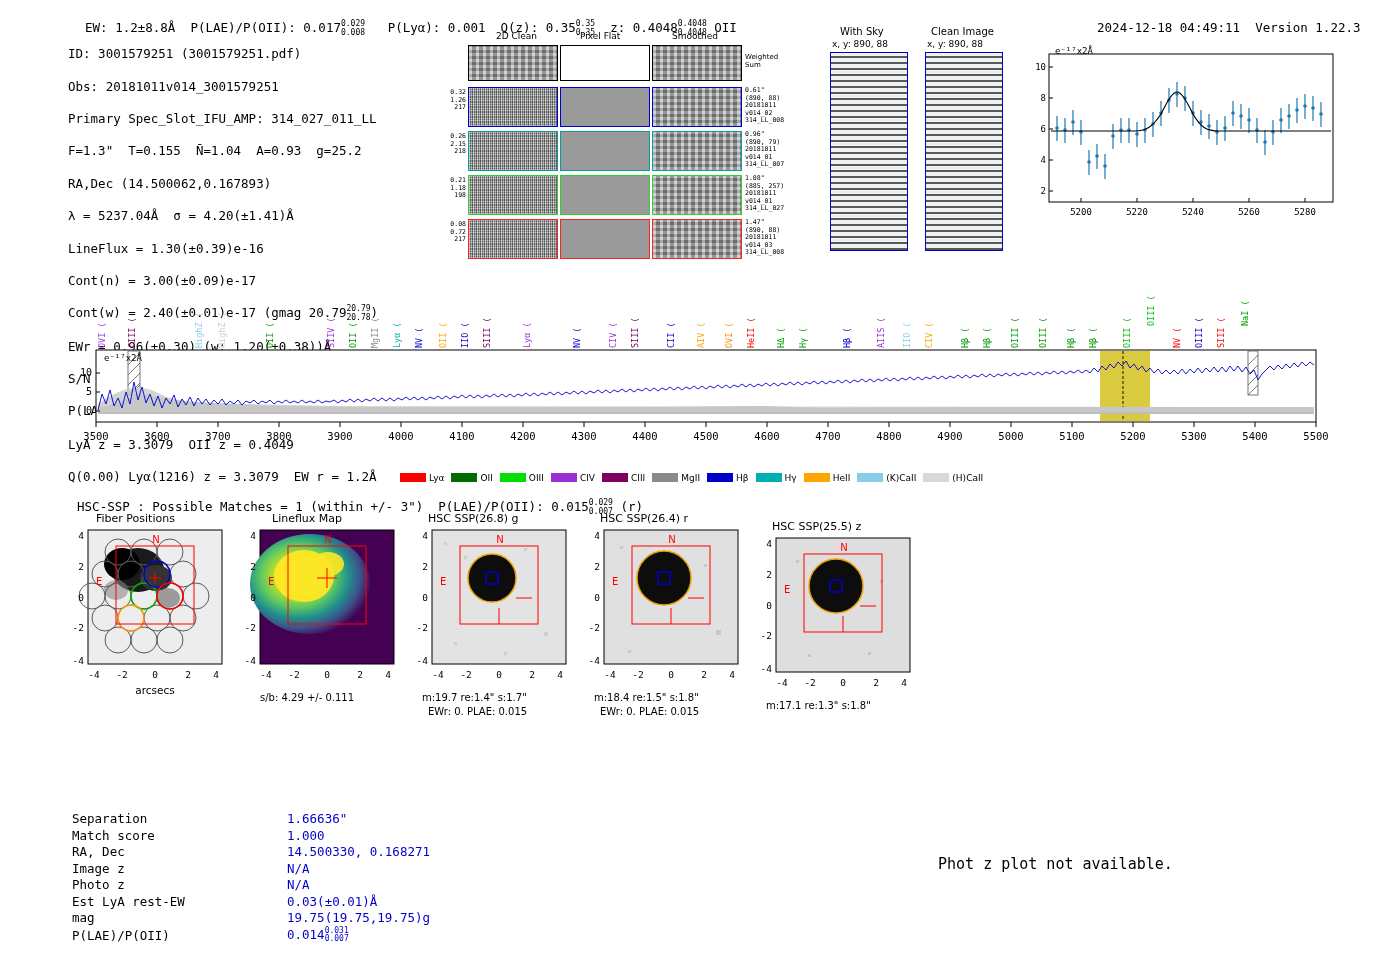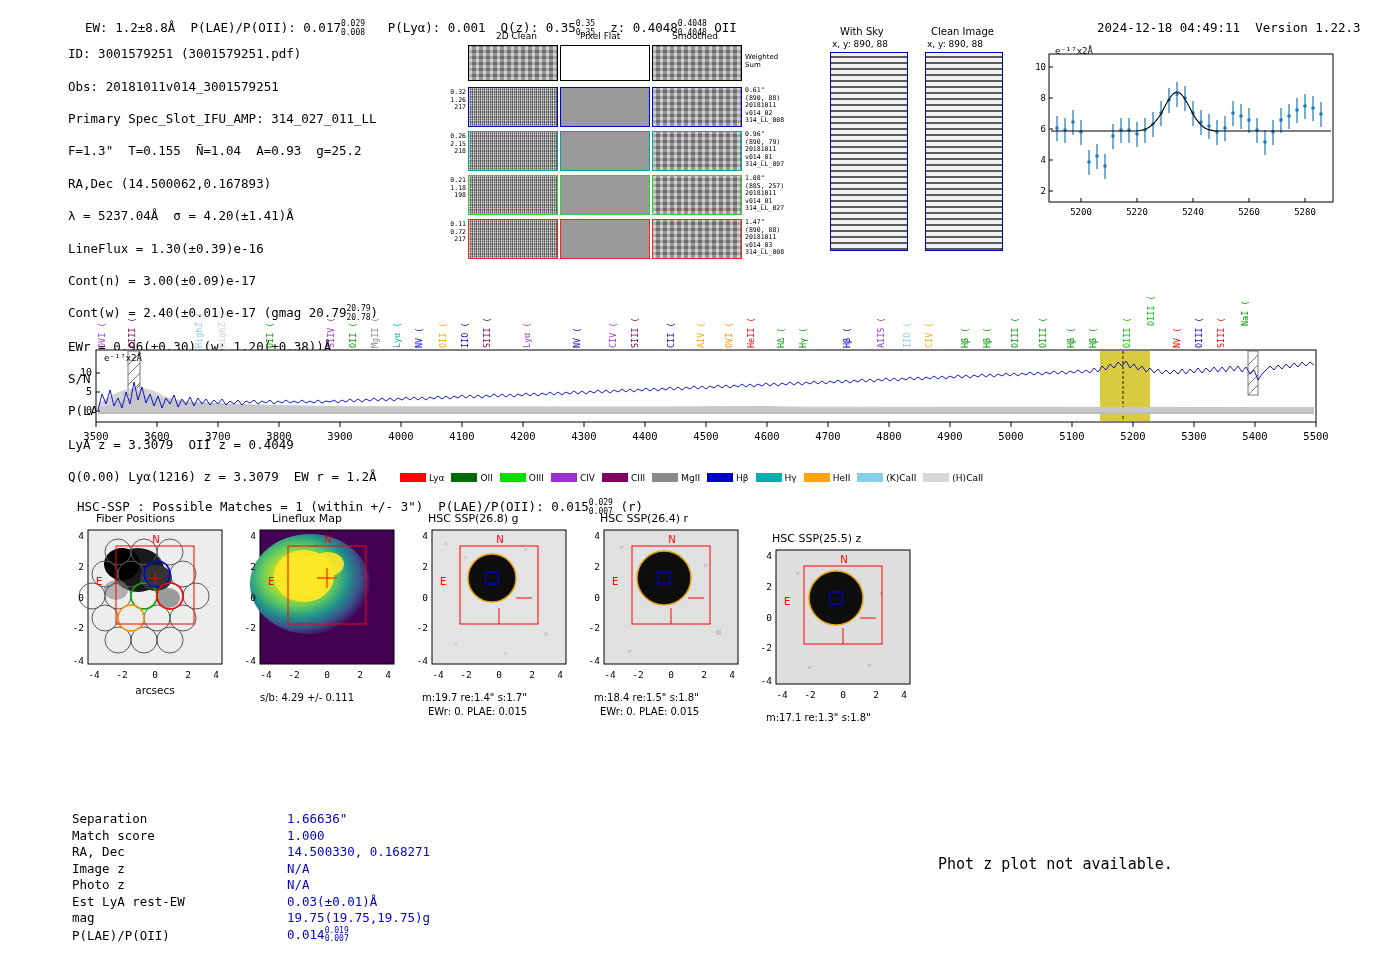--- a/index.html
+++ b/index.html
@@ -121,21 +121,21 @@
     <div>(885, 257)</div>
     <div>20181011</div>
     <div>v014_01</div>
     <div>314_LL_027</div>
   </div>
 
   <div class="abs specnoise" style="left:8px;top:186px;width:90px;height:40px;border:1.6px solid #ff2020;box-sizing:border-box;"></div>
   <div class="abs flat" style="left:100px;top:186px;width:90px;height:40px;border:1.6px solid #ff2020;box-sizing:border-box;"></div>
   <div class="abs specsmooth" style="left:192px;top:186px;width:90px;height:40px;border:1.6px solid #ff2020;box-sizing:border-box;"></div>
   <div class="abs tiny mono" style="left:-14px;top:188px;text-align:right;width:20px;">
-    <div>0.11</div>
+    <div>0.08</div>
     <div>0.72</div>
     <div>217</div>
   </div>
   <div class="abs tiny mono" style="left:285px;top:186px;">
     <div>1.47"</div>
     <div>(890, 88)</div>
     <div>20181011</div>
     <div>v014_03</div>
     <div>314_LL_008</div>
   </div>
@@ -653,21 +653,21 @@
         <text x="62" y="166">-2</text>
         <text x="95" y="166">0</text>
       <text x="128" y="166">2</text>
         <text x="156" y="166">4</text>
     </g>
   </svg>
   <div class="abs sans" style="left:18px;top:180px;font-size:10px;">m:18.4  re:1.5"  s:1.8"</div>
   <div class="abs sans" style="left:24px;top:194px;font-size:10px;">EWr: 0. PLAE: 0.015</div>
 </div>
 
-<div class="abs" style="left:748px;top:532px;width:190px;height:215px;">
+<div class="abs" style="left:748px;top:520px;width:190px;height:215px;">
   <div class="abs sans" style="left:24px;top:0;font-size:11px;">HSC SSP(25.5) z</div>
   <svg width="190" height="200" viewBox="0 0 190 200">
     <rect x="28" y="18" width="134" height="134" fill="#dedede" stroke="#000" stroke-width="1"></rect>
     <g fill="#c5c5c5">
       <rect x="48" y="40" width="3" height="3"></rect>
         <rect x="132" y="60" width="3" height="3"></rect>
       <rect x="60" y="134" width="3" height="3"></rect>
         <rect x="120" y="132" width="3" height="3"></rect>
     </g>
     <circle cx="88" cy="66" r="27" fill="#0d0d0d"></circle>
@@ -722,19 +722,19 @@
     <tr class="tblrow">
       <td>Est LyA rest-EW</td>
       <td class="blue">0.03(±0.01)Å</td>
     </tr>
     <tr class="tblrow">
       <td>mag</td>
       <td class="blue">19.75(19.75,19.75)g</td>
     </tr>
     <tr class="tblrow">
       <td>P(LAE)/P(OII)</td>
-      <td class="blue"><span>0.014</span><span class="fr"><span>0.019</span><br><span>0.007</span></span></td>
+      <td class="blue"><span>0.014</span><span class="fr"><span>0.031</span><br><span>0.007</span></span></td>
     </tr>
   </tbody>
     </table>
 </div>
 
 <div class="abs mono" style="left:938px;top:832px;font-size:15px;margin-top:23px;">Phot z plot not available.</div>
 
 </body></html>

